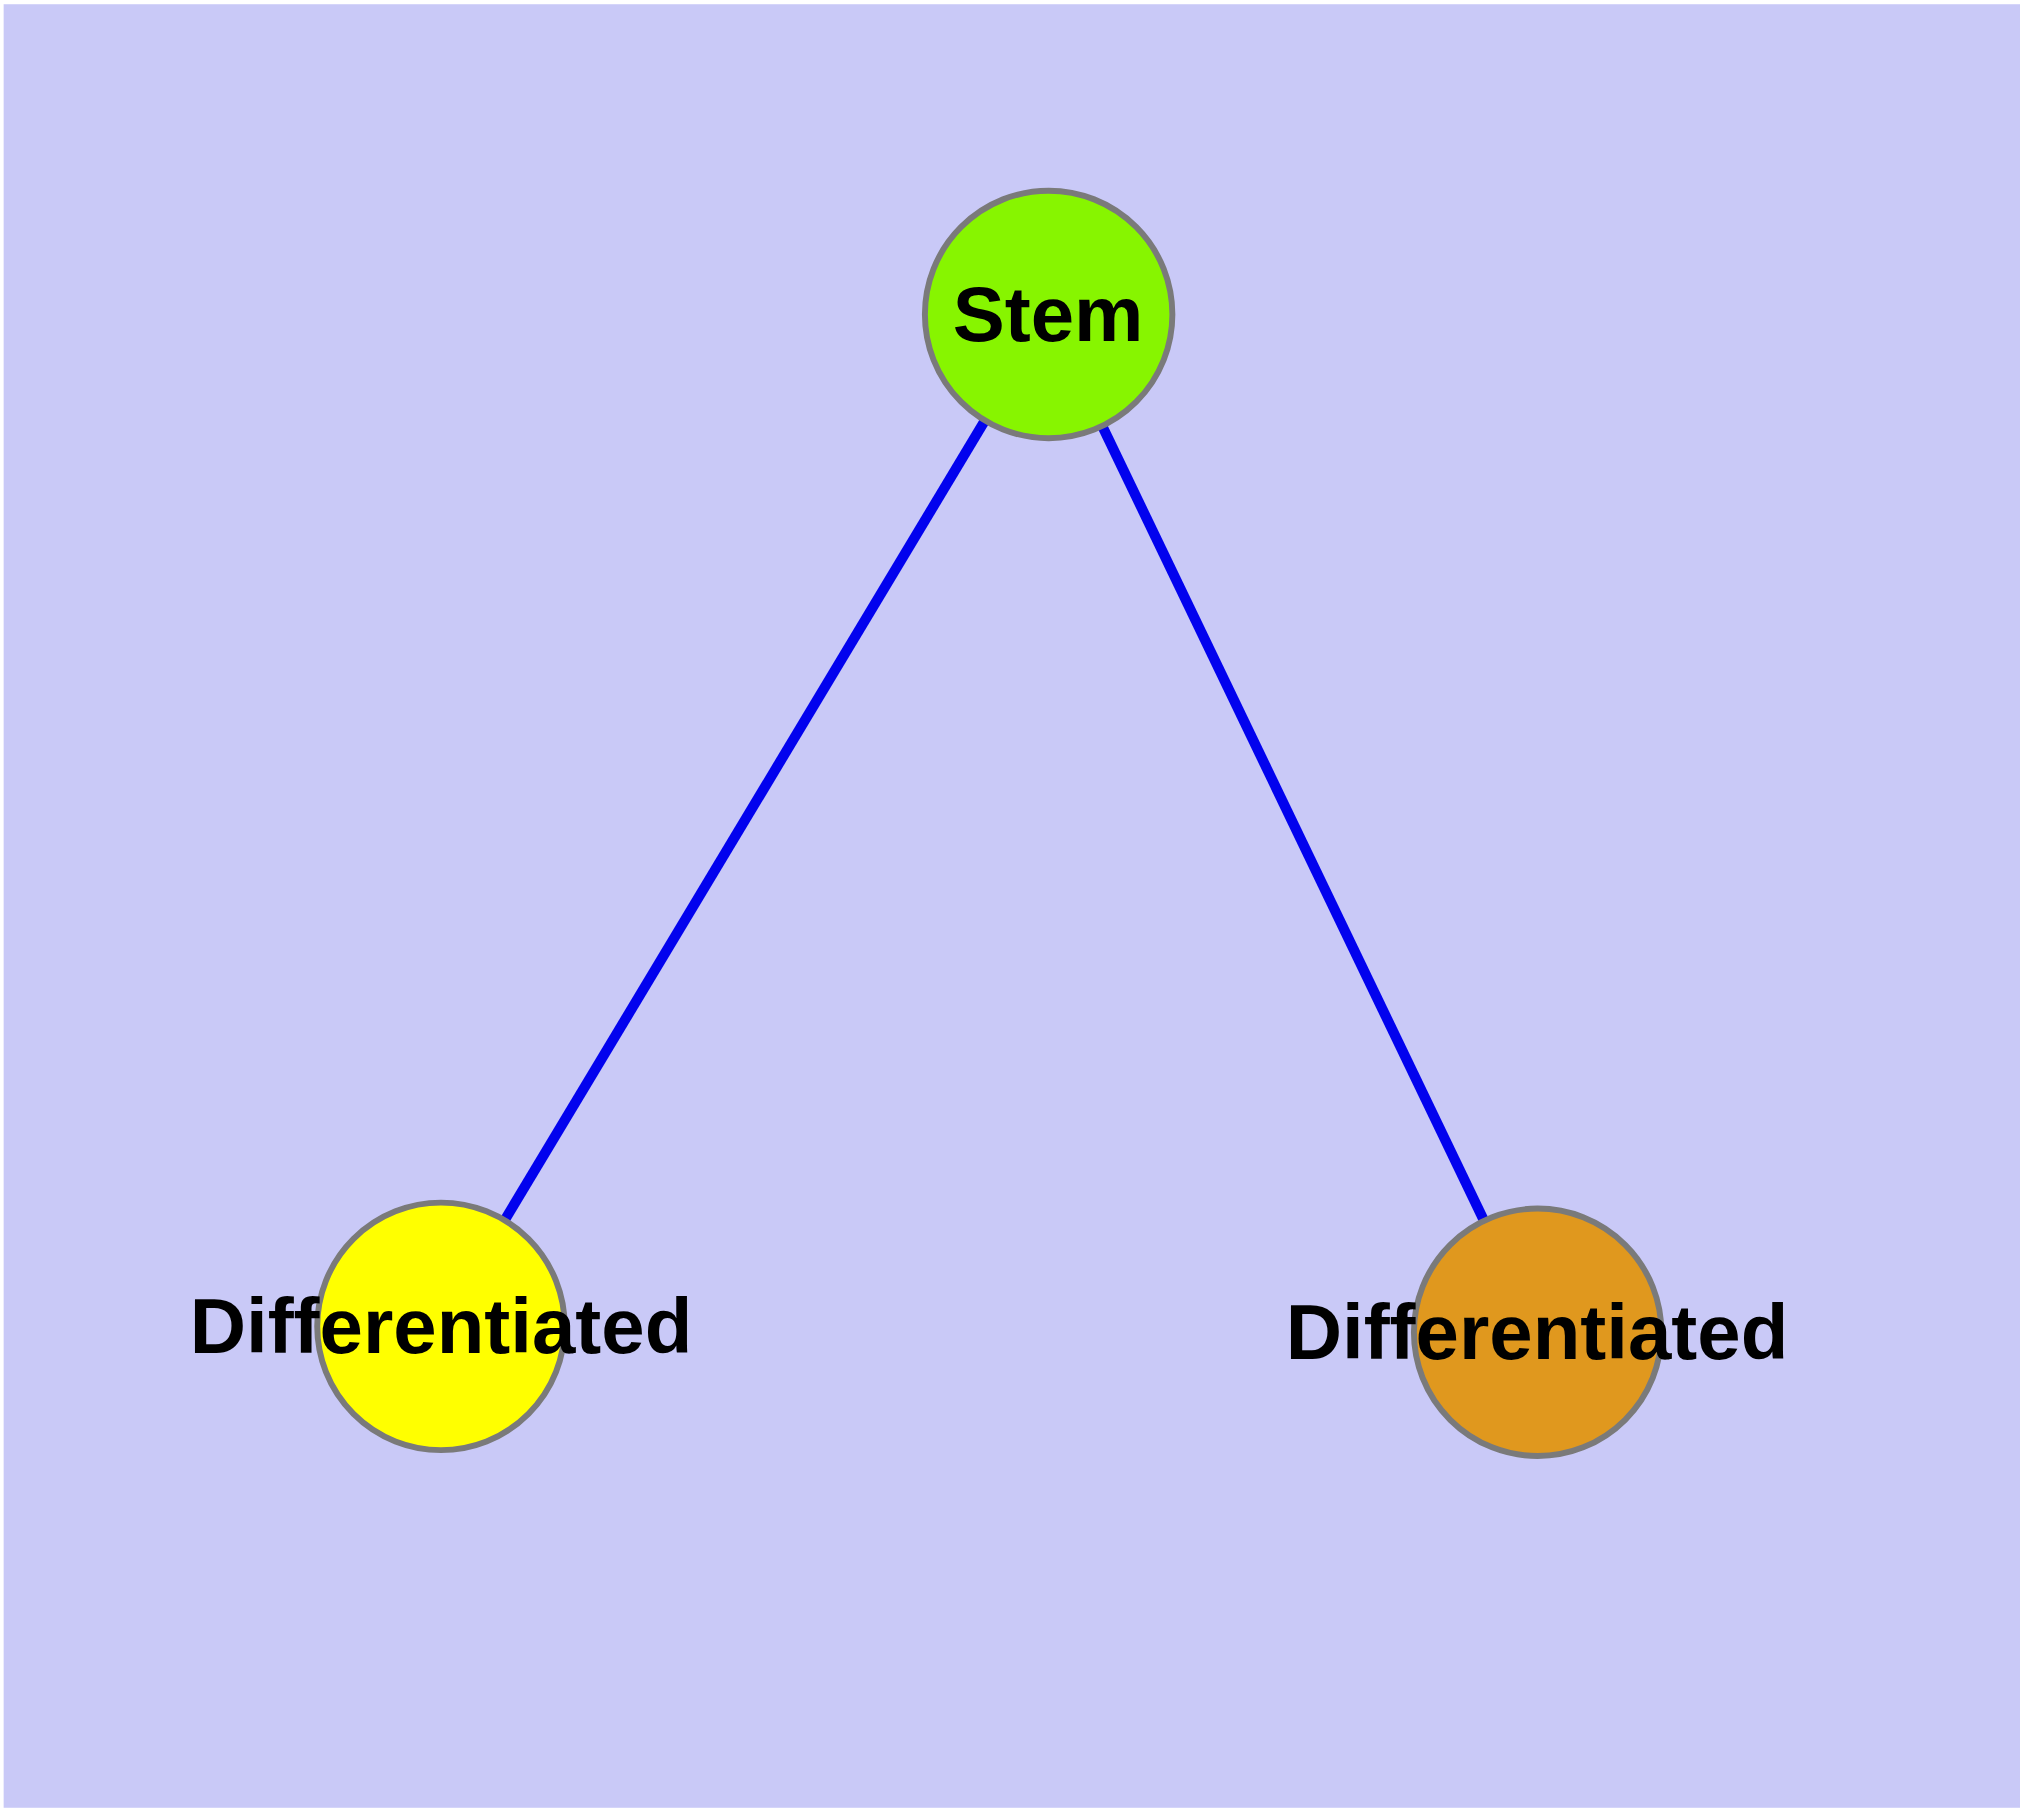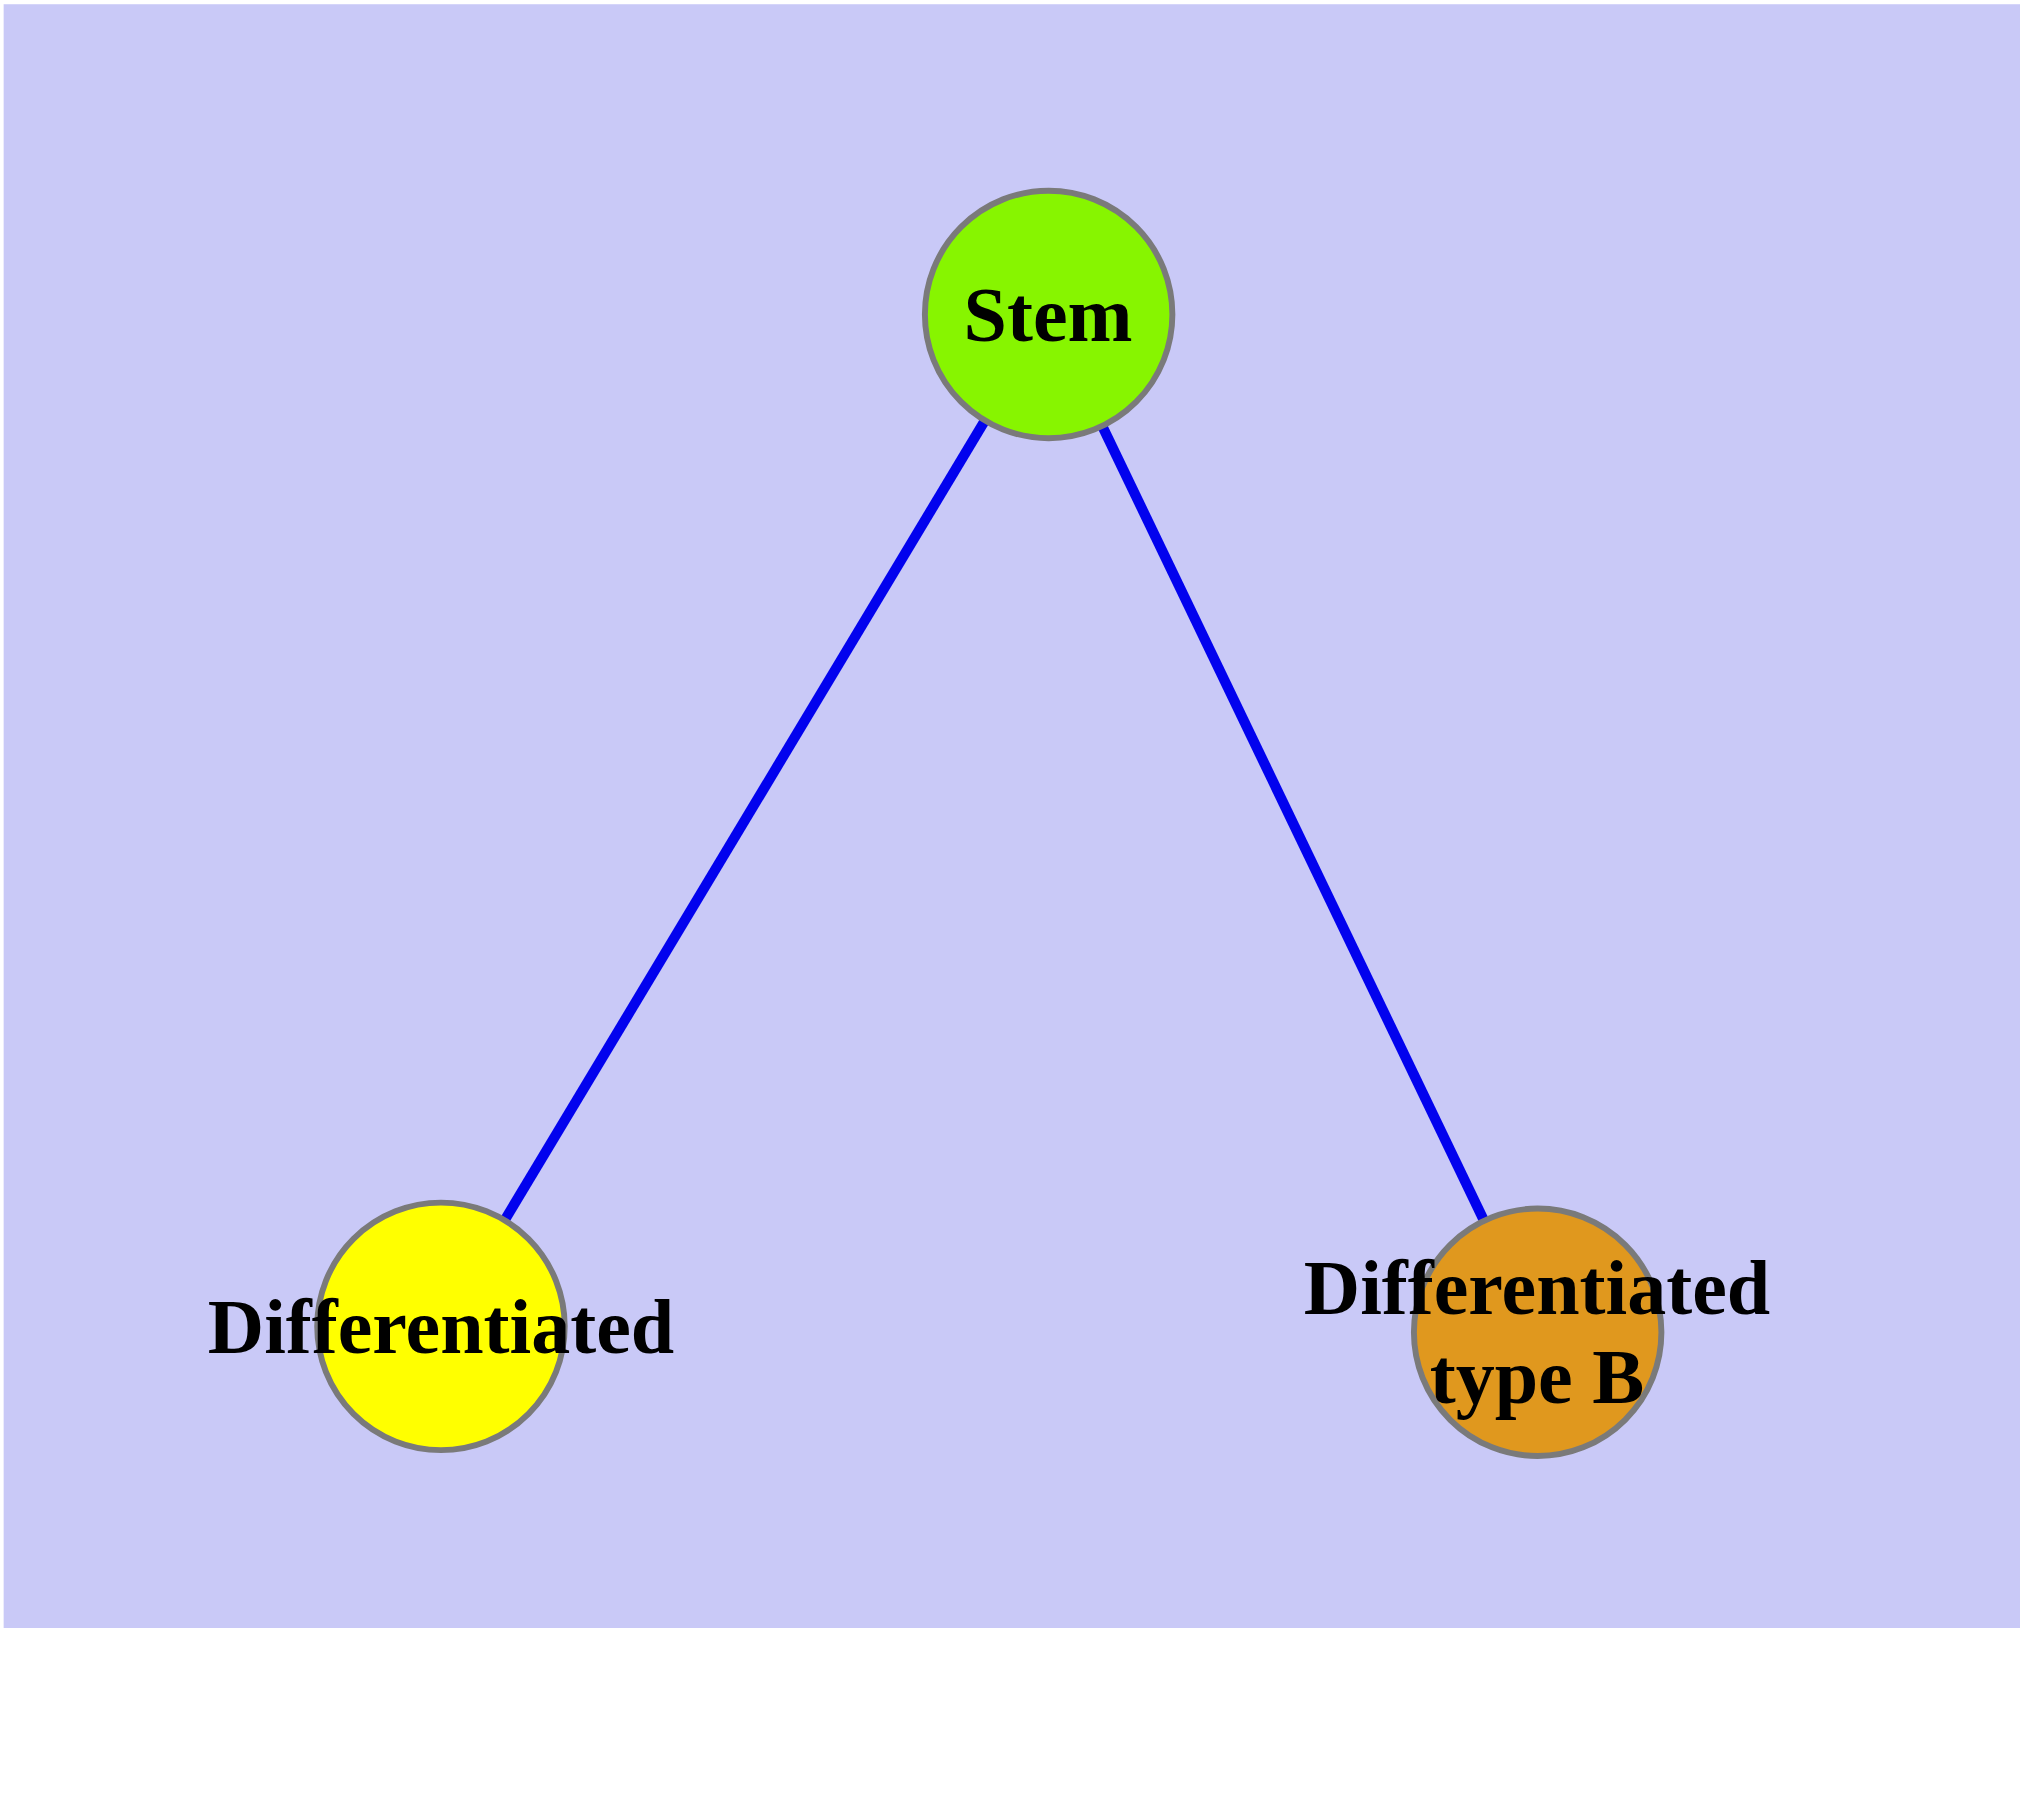--- a/index.html
+++ b/index.html
@@ -3,23 +3,23 @@
 <meta charset="utf-8">
 <style>
   html, body {
     margin: 0;
     padding: 0;
     background: #ffffff;
   }
   .canvas {
     position: relative;
     width: 2021px;
-    height: 1628px;
+    height: 1812px;
     overflow: hidden;
-    font-family: Liberation Serif, serif;
+    font-family: Liberation Sans, sans-serif;
   }
   .graph-svg {
     position: absolute;
     left: 0;
     top: 0;
     display: block;
   }
   .node-label {
     position: absolute;
     transform: translate(-50%, -50%);
@@ -55,17 +55,16 @@
   <div class="node-label" style="left: 1048px; top: 314px; color: rgb(0, 0, 0);">
     <span>Stem</span>
   </div>
 
   <div class="node-label" style="left: 441px; top: 1326px; color: rgb(0, 0, 0);">
     <span>Differentiated</span><br>
   </div>
 
   <div class="node-label" style="left: 1537px; top: 1332px; color: rgb(0, 0, 0);">
     <span>Differentiated</span><br>
-    <span>type B</span>
   </div>
 
 </div>
 
 
 </body></html>

